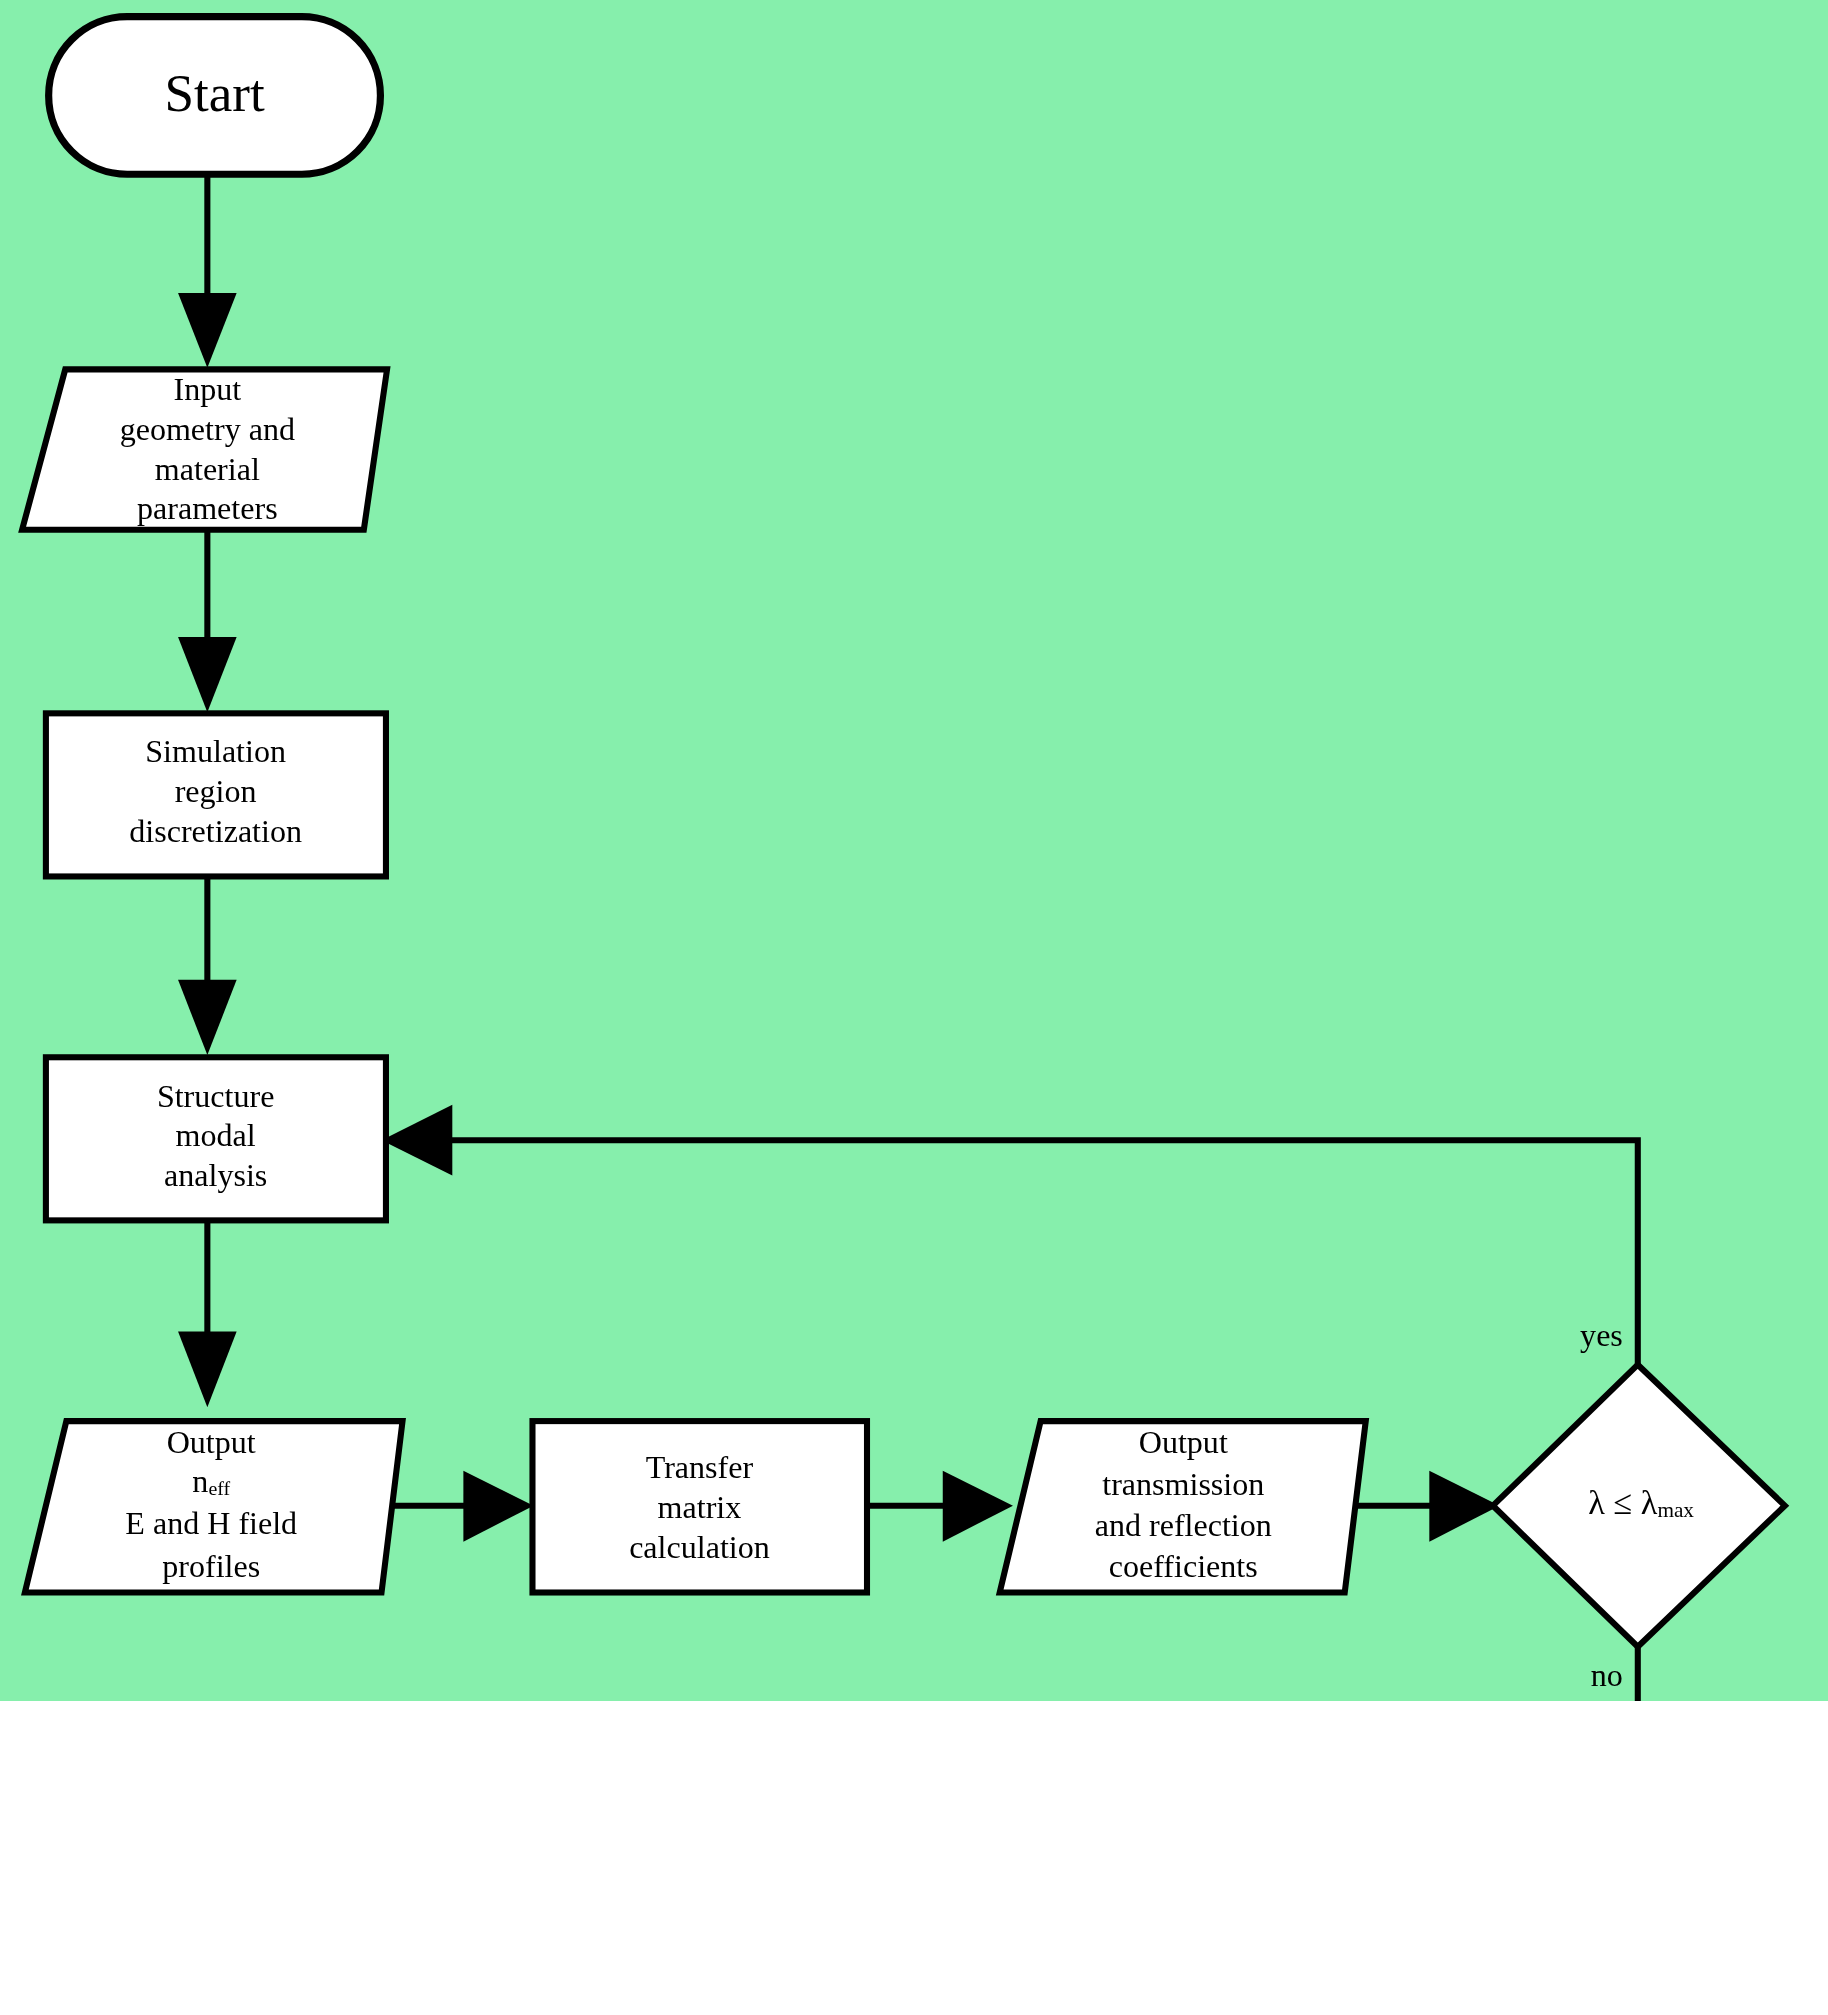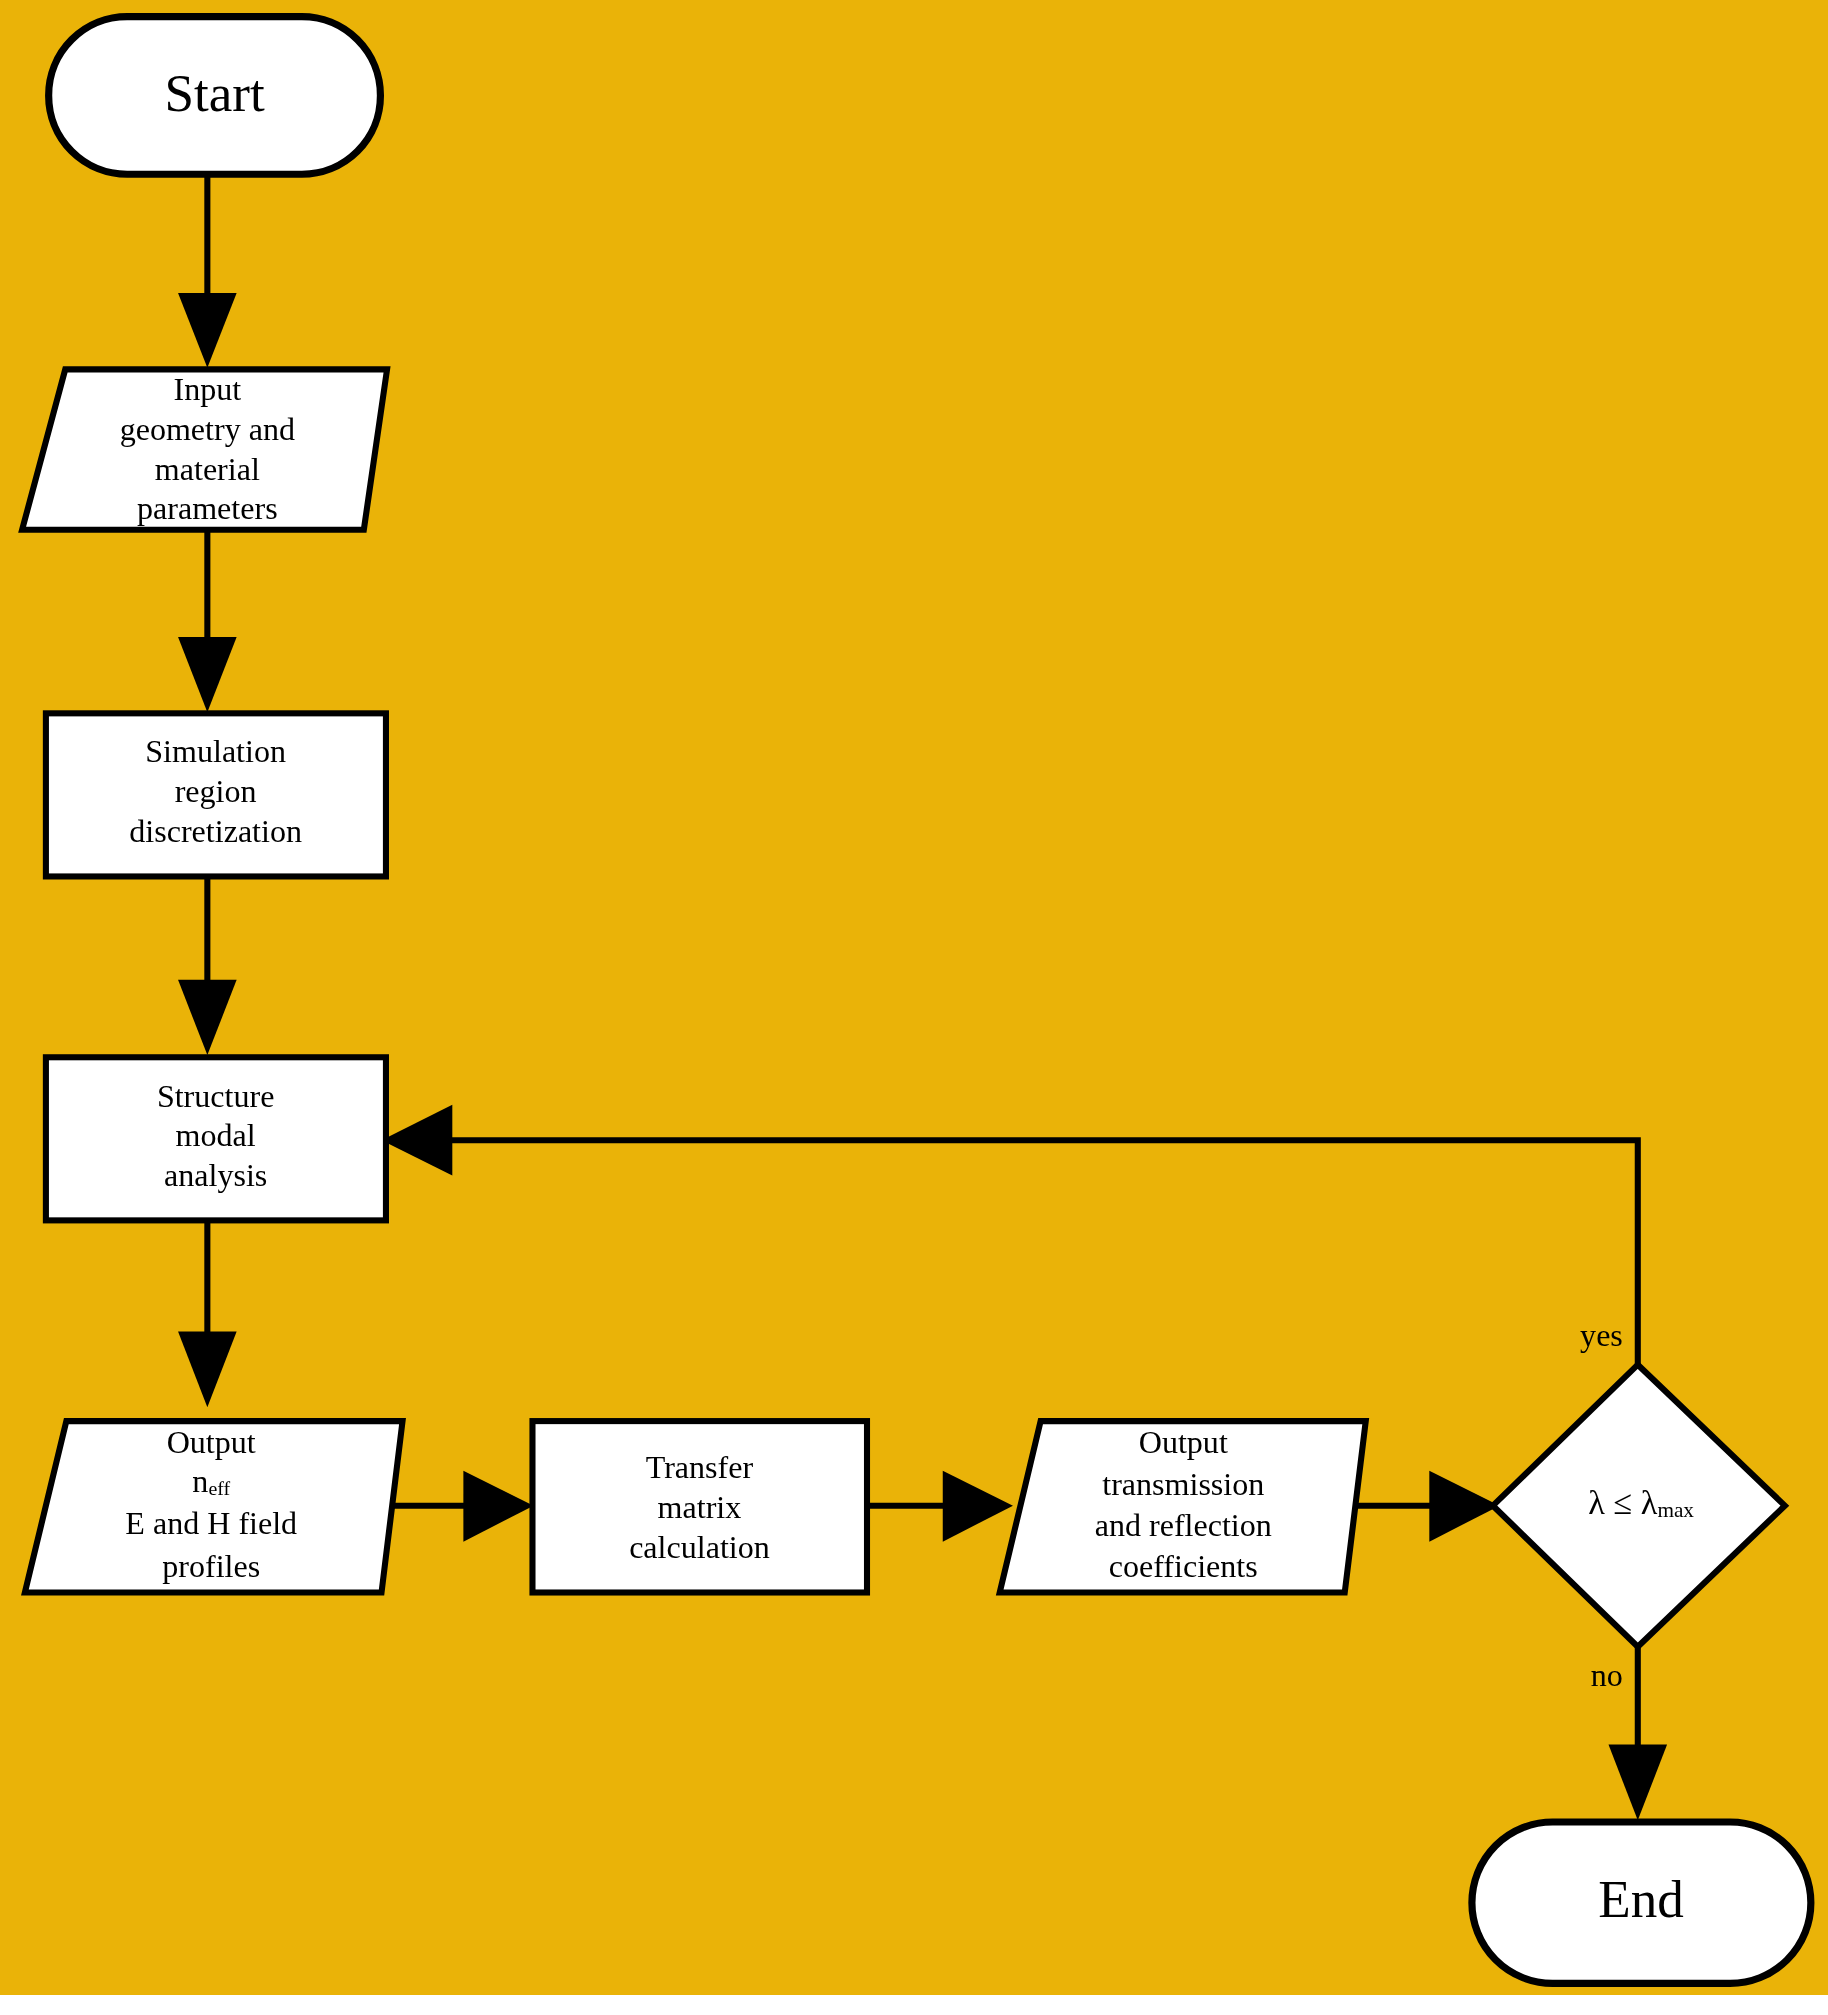--- a/index.html
+++ b/index.html
@@ -3,22 +3,22 @@
 <meta charset="utf-8">
 <style>
   html, body {
     margin: 0;
     padding: 0;
     background: #ffffff;
   }
   #flowchart-root {
     position: relative;
     width: 1828px;
-    height: 1995px;
-    background: #eab308;
+    height: 1701px;
+    background: #86efac;
     font-family: "Liberation Serif", "DejaVu Serif", serif;
   }
   svg.diagram {
     display: block;
     width: 1828px;
     height: 2015px;
   }
   .shape-outline {
     fill: #ffffff;
     stroke: #000000;

